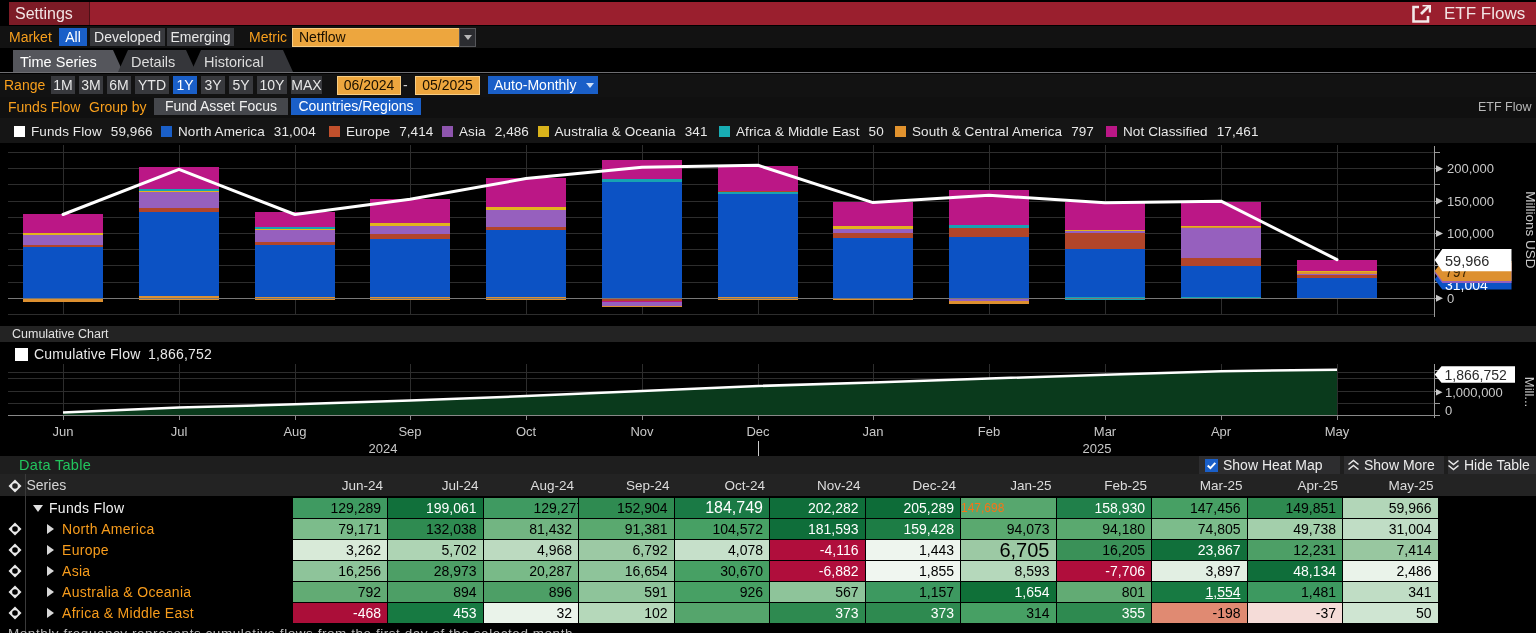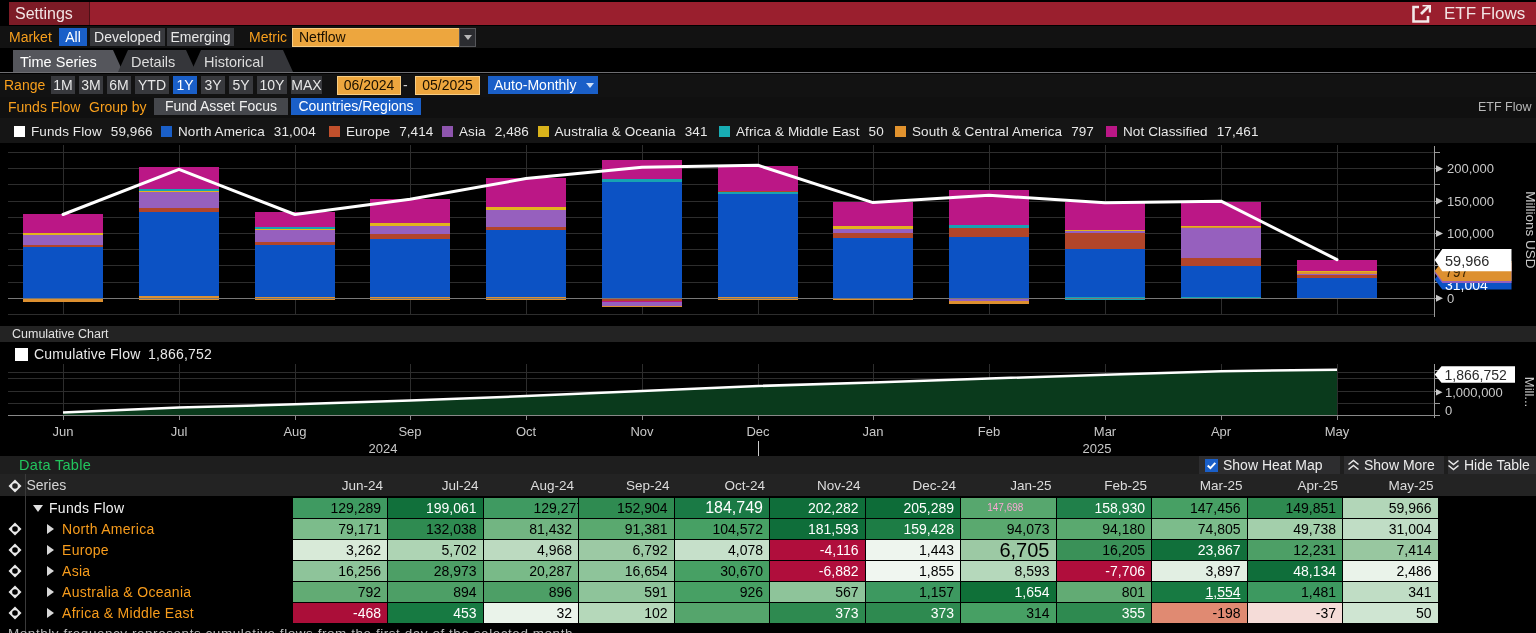--- a/index.html
+++ b/index.html
@@ -323,21 +323,21 @@
 <div class="abs" style="left:483.5px;top:41.5px;width:88.5px;height:20px;line-height:20px;font-size:14px;color:#000000;text-align:right;padding-left:12px;">129,277</div>
 <div class="abs" style="left:579.0px;top:41.5px;width:94.5px;height:20px;background:#2f8b51;"></div>
 <div class="abs" style="left:579.0px;top:41.5px;width:88.5px;height:20px;line-height:20px;font-size:14px;color:#000000;text-align:right;">152,904</div>
 <div class="abs" style="left:674.5px;top:41.5px;width:94.5px;height:20px;background:#1a7a45;"></div>
 <div class="abs" style="left:674.5px;top:41.5px;width:88.5px;height:28px;line-height:20px;font-size:16px;color:#ffffff;text-align:right;">184,749</div>
 <div class="abs" style="left:770.0px;top:41.5px;width:94.5px;height:20px;background:#0f6e3a;"></div>
 <div class="abs" style="left:770.0px;top:41.5px;width:88.5px;height:20px;line-height:20px;font-size:14px;color:#ffffff;text-align:right;">202,282</div>
 <div class="abs" style="left:865.5px;top:41.5px;width:94.5px;height:20px;background:#0d6c38;"></div>
 <div class="abs" style="left:865.5px;top:41.5px;width:88.5px;height:20px;line-height:20px;font-size:14px;color:#ffffff;text-align:right;">205,289</div>
 <div class="abs" style="left:961.0px;top:41.5px;width:94.5px;height:20px;background:#57a76e;"></div>
-<div class="abs" style="left:961.0px;top:41.5px;width:88.5px;height:20px;line-height:20px;font-size:10px;color:#f9a8d4;text-align:center;">147,698</div>
+<div class="abs" style="left:961.0px;top:41.5px;width:88.5px;height:20px;line-height:20px;font-size:12px;color:#f97316;text-align:left;">147,698</div>
 <div class="abs" style="left:1056.5px;top:41.5px;width:94.5px;height:20px;background:#20804a;"></div>
 <div class="abs" style="left:1056.5px;top:41.5px;width:88.5px;height:20px;line-height:20px;font-size:14px;color:#ffffff;text-align:right;">158,930</div>
 <div class="abs" style="left:1152.0px;top:41.5px;width:94.5px;height:20px;background:#47a064;"></div>
 <div class="abs" style="left:1152.0px;top:41.5px;width:88.5px;height:20px;line-height:20px;font-size:14px;color:#000000;text-align:right;">147,456</div>
 <div class="abs" style="left:1247.5px;top:41.5px;width:94.5px;height:20px;background:#2e8a50;"></div>
 <div class="abs" style="left:1247.5px;top:41.5px;width:88.5px;height:20px;line-height:20px;font-size:14px;color:#000000;text-align:right;">149,851</div>
 <div class="abs" style="left:1343.0px;top:41.5px;width:94.5px;height:20px;background:#b2d6b8;"></div>
 <div class="abs" style="left:1343.0px;top:41.5px;width:88.5px;height:20px;line-height:20px;font-size:14px;color:#000000;text-align:right;">59,966</div>
 <svg width="14" height="14" viewBox="0 0 14 14" style="position:absolute;left:8px;top:66px;">
         <path fill-rule="evenodd" fill="#e8e8e8" d="M7 0.5 L13.5 7 L7 13.5 L0.5 7 Z  M7 4.2 A2.8 2.8 0 1 0 7 9.8 A2.8 2.8 0 1 0 7 4.2 Z"></path>

